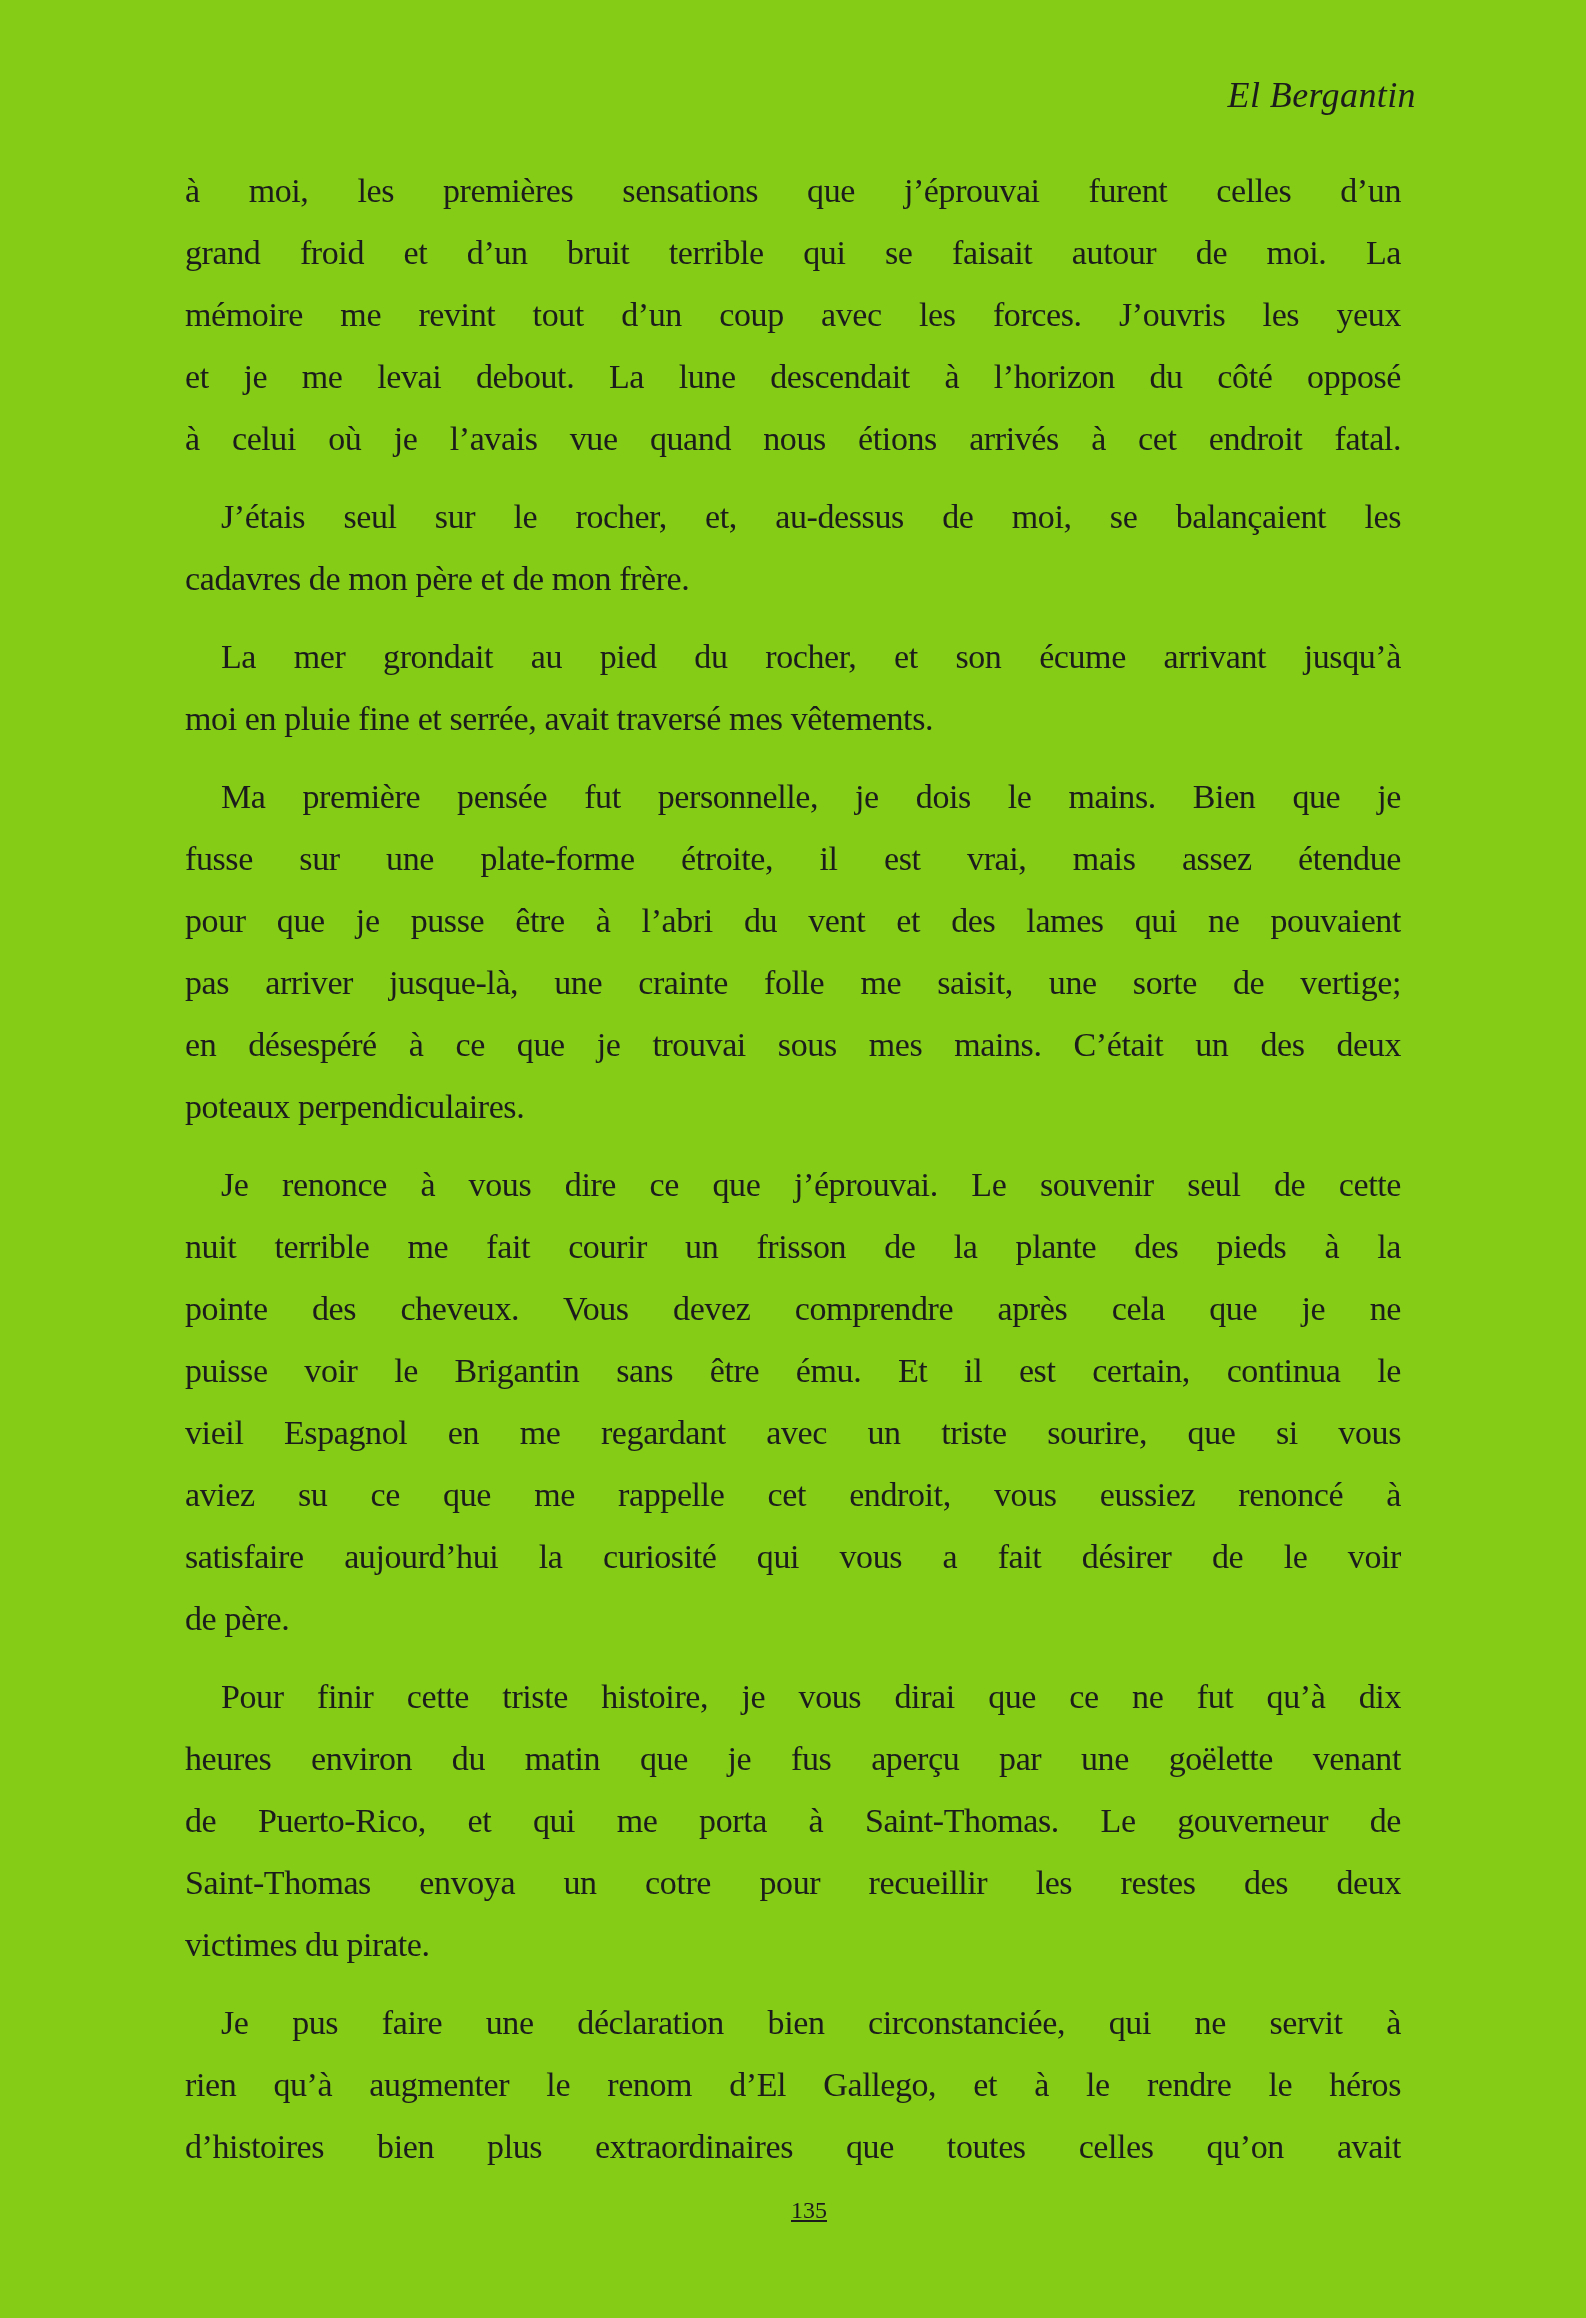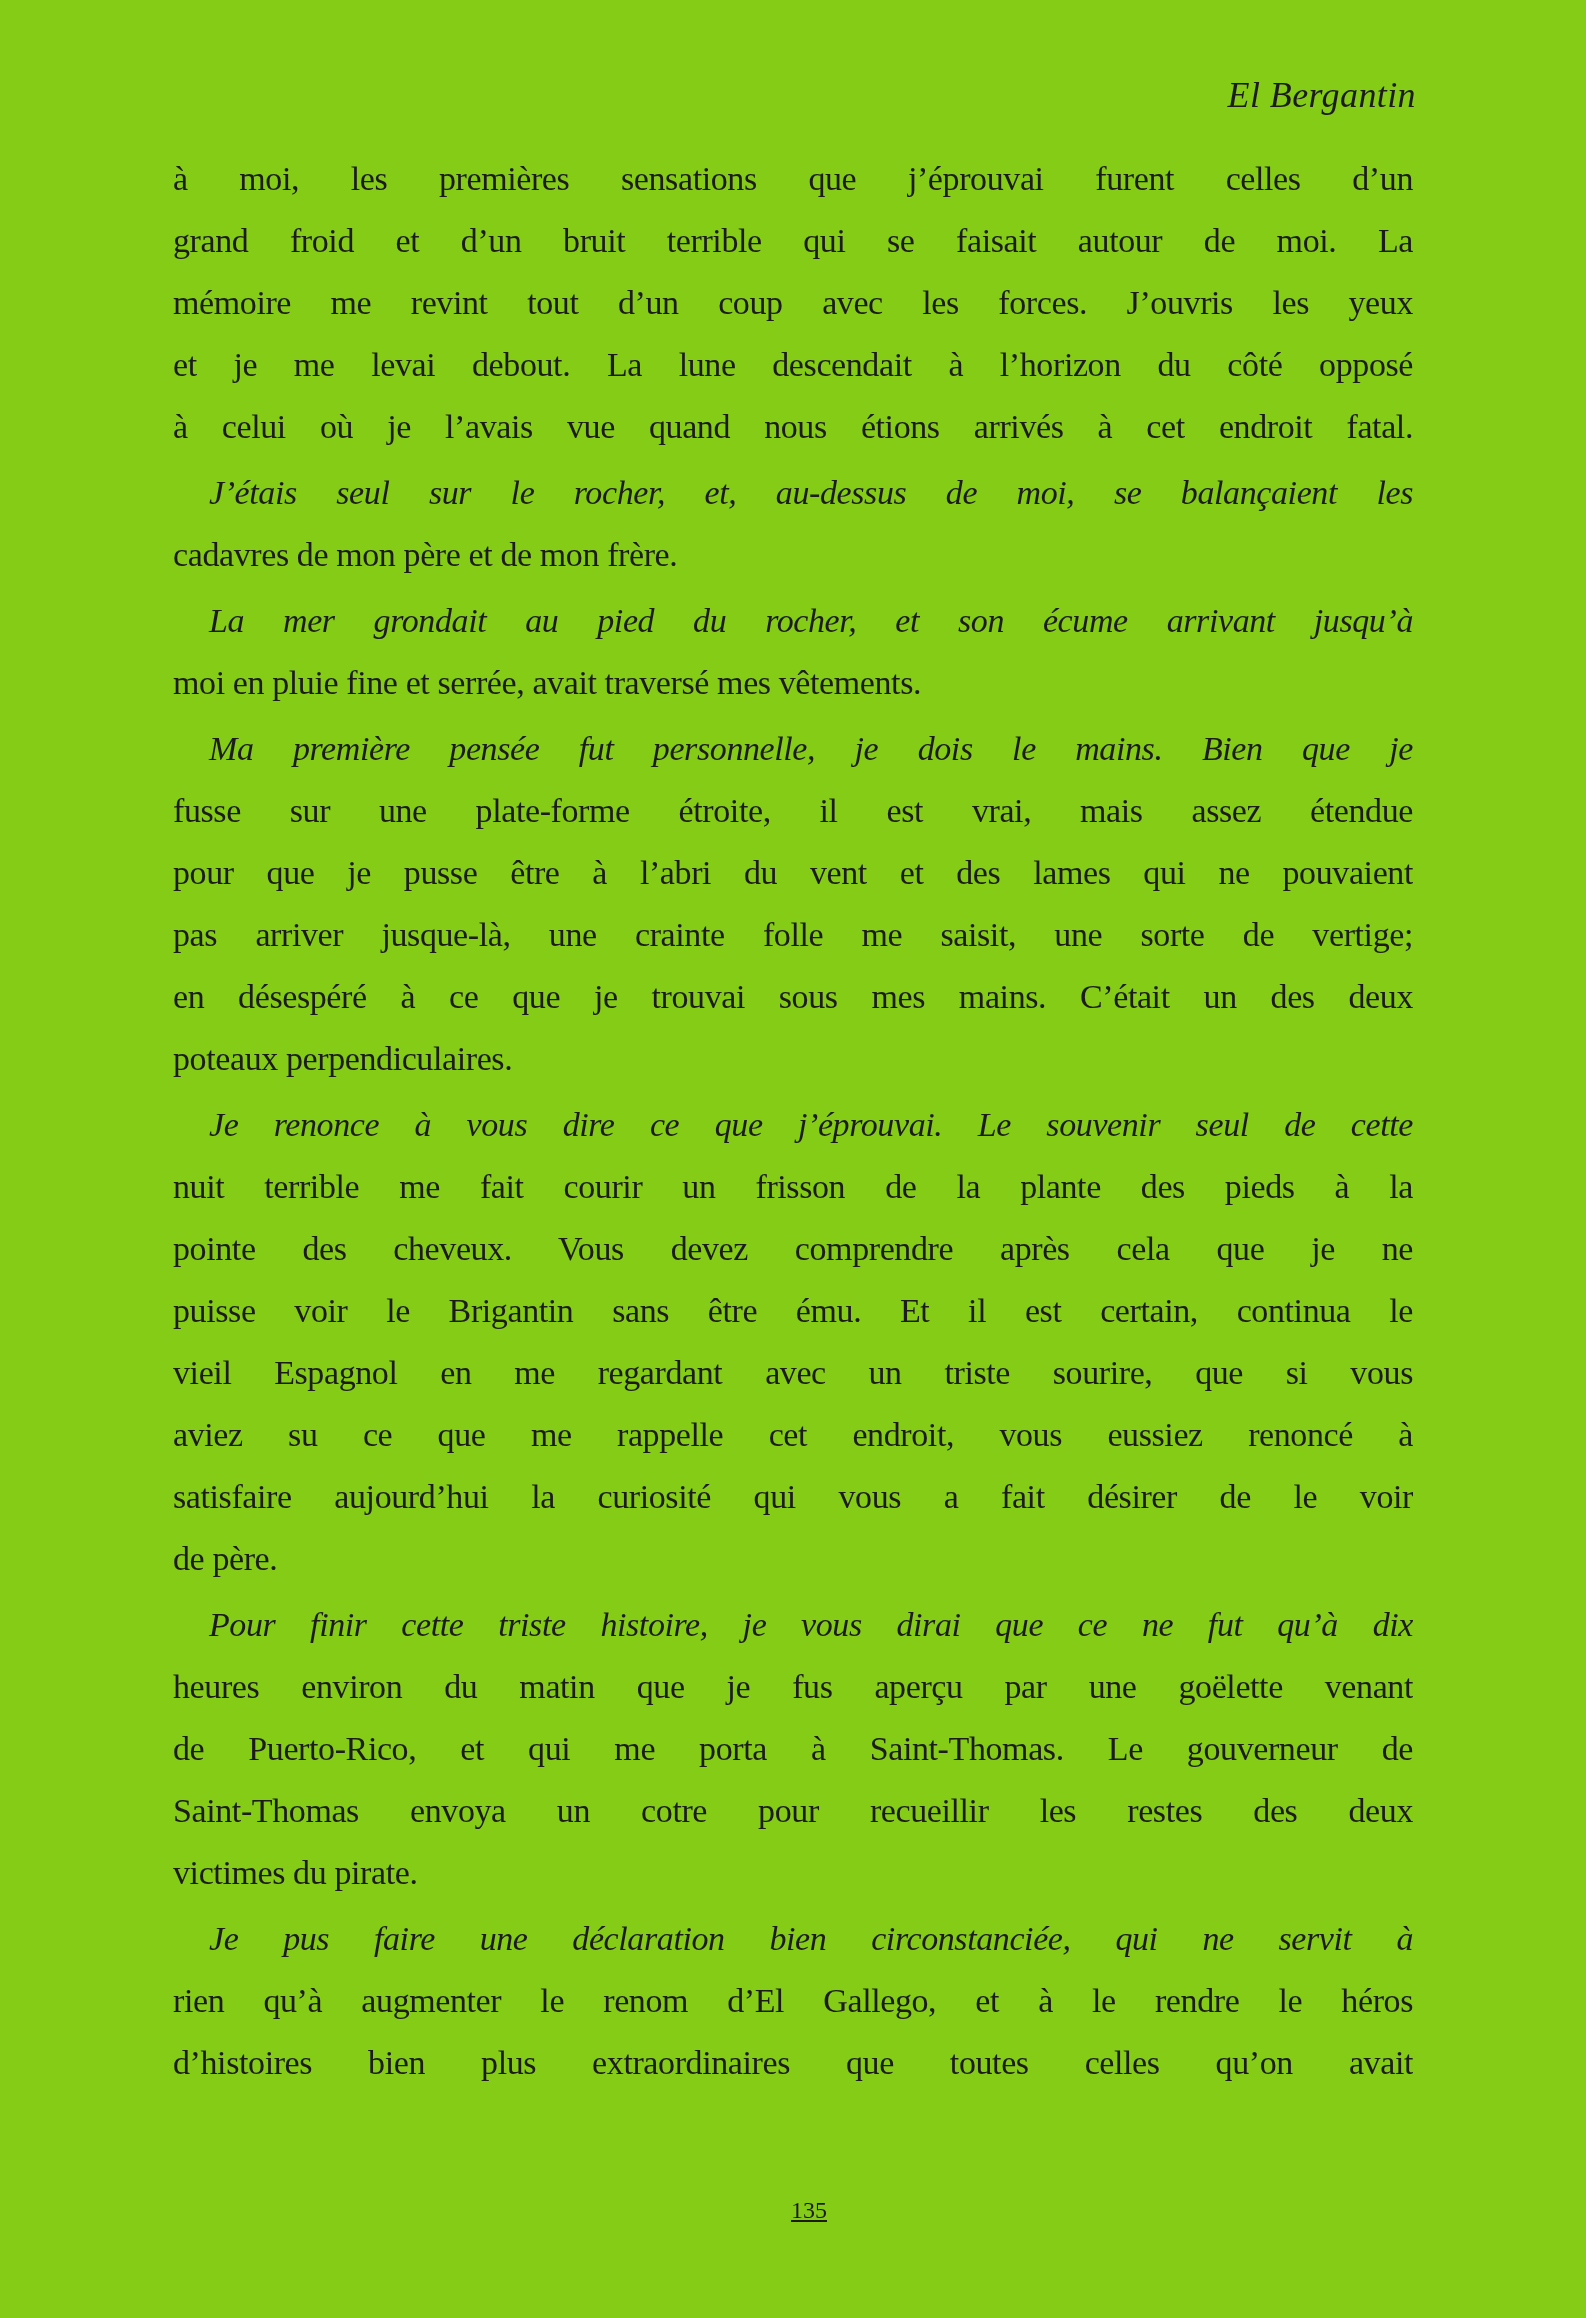--- a/index.html
+++ b/index.html
@@ -26,40 +26,39 @@
     letter-spacing: 0.4px;
     white-space: nowrap;
   }
   .body-text {
     position: absolute;
     top: 144px;
     left: 169px;
     width: 1248px;
   }
   .paragraph {
-    margin: 4px;
+    margin: 16px;
     padding: 0;
   }
   .line {
     height: 62px;
     line-height: 62px;
     font-size: 34px;
     letter-spacing: -0.4px;
     text-align: justify;
     text-align-last: justify;
     white-space: nowrap;
     overflow: hidden;
     hyphens: none;
   }
   .line.flush {
     text-align-last: left;
   }
   .line.indent {
     text-indent: 36px;
-    font-style: italic;
   }
   .page-number {
     position: absolute;
     top: 2187px;
     left: 16px;
     width: 100%;
     text-align: center;
     font-size: 24px;
     line-height: 46px;
     text-decoration: underline;

